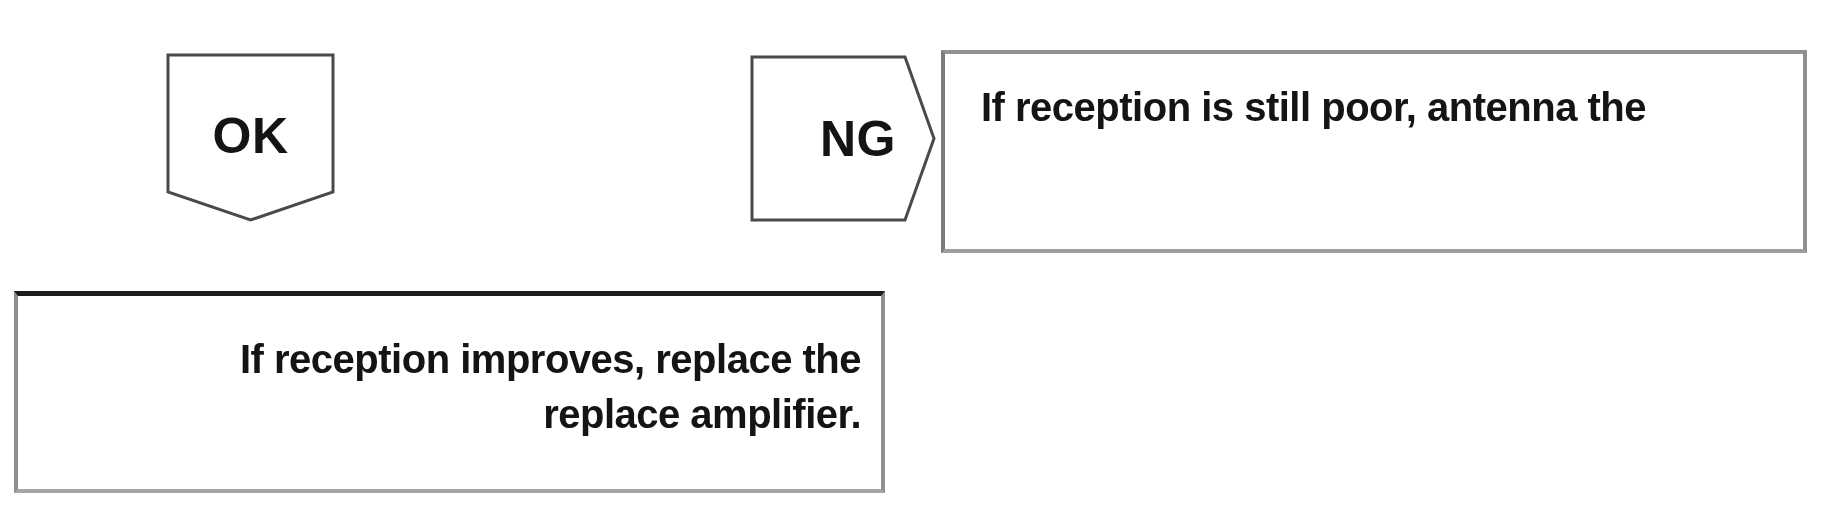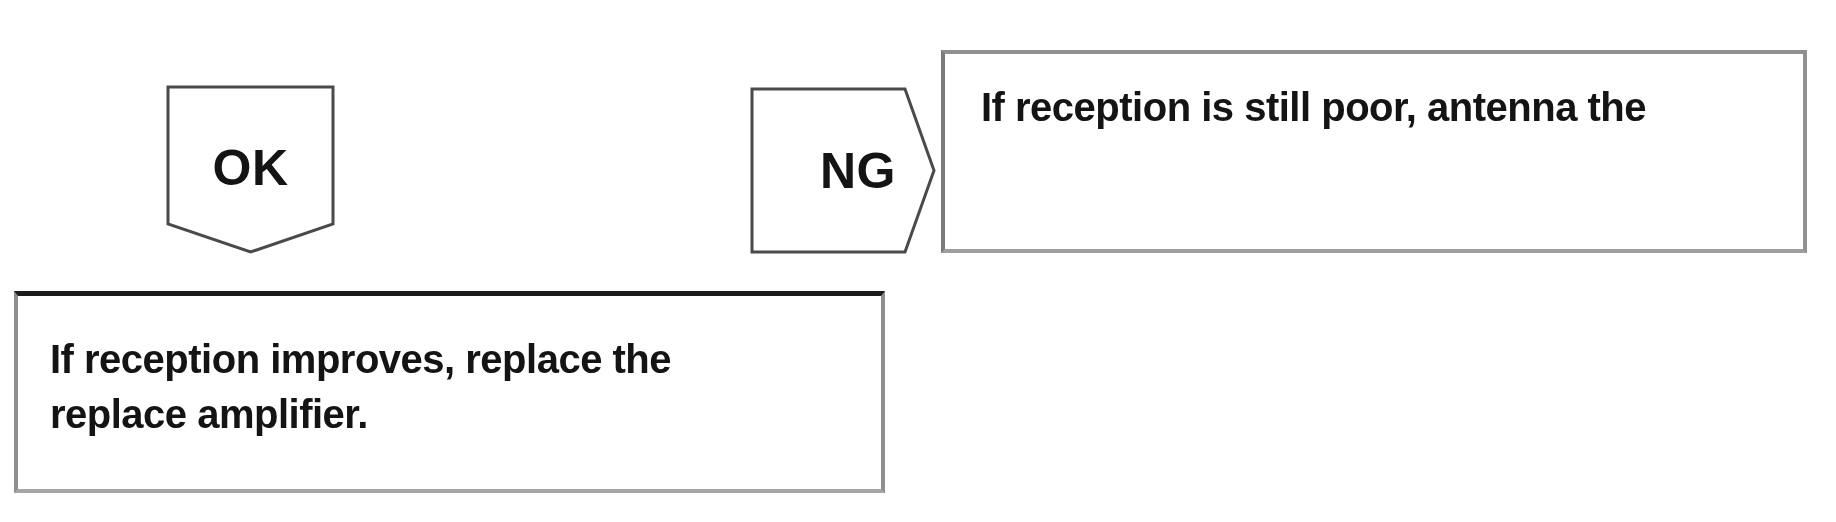--- a/index.html
+++ b/index.html
@@ -13,21 +13,20 @@
     height: 522px;
     background: #ffffff;
     overflow: hidden;
     font-family: "Liberation Sans", sans-serif;
   }
   .pentagon-wrap {
     position: absolute;
     display: flex;
     align-items: center;
     justify-content: center;
-    margin-top: 32px;
   }
   .pentagon-wrap svg {
     position: absolute;
     inset: 0;
   }
   .badge-label {
     position: relative;
     font-weight: bold;
     font-size: 50px;
     color: #141414;
@@ -75,20 +74,21 @@
   }
   .ok-outcome-box {
     left: 14px;
     top: 291px;
     width: 871px;
     height: 202px;
     border: 4px solid #8f8f8f;
     border-top: 5px solid #1c1c1c;
     border-bottom-color: #a6a6a6;
     padding: 36px 20px 0 32px;
+    text-align: right;
   }
 </style>
 </head>
 <body>
 
 <div class="canvas">
 
   <div class="pentagon-wrap ok-pentagon">
     <svg width="169" height="169" viewBox="0 0 169 169">
       <polygon points="2,2 167,2 167,139 84.5,167 2,139" fill="#ffffff" stroke="#4a4a4a" stroke-width="3" stroke-linejoin="miter"></polygon>

